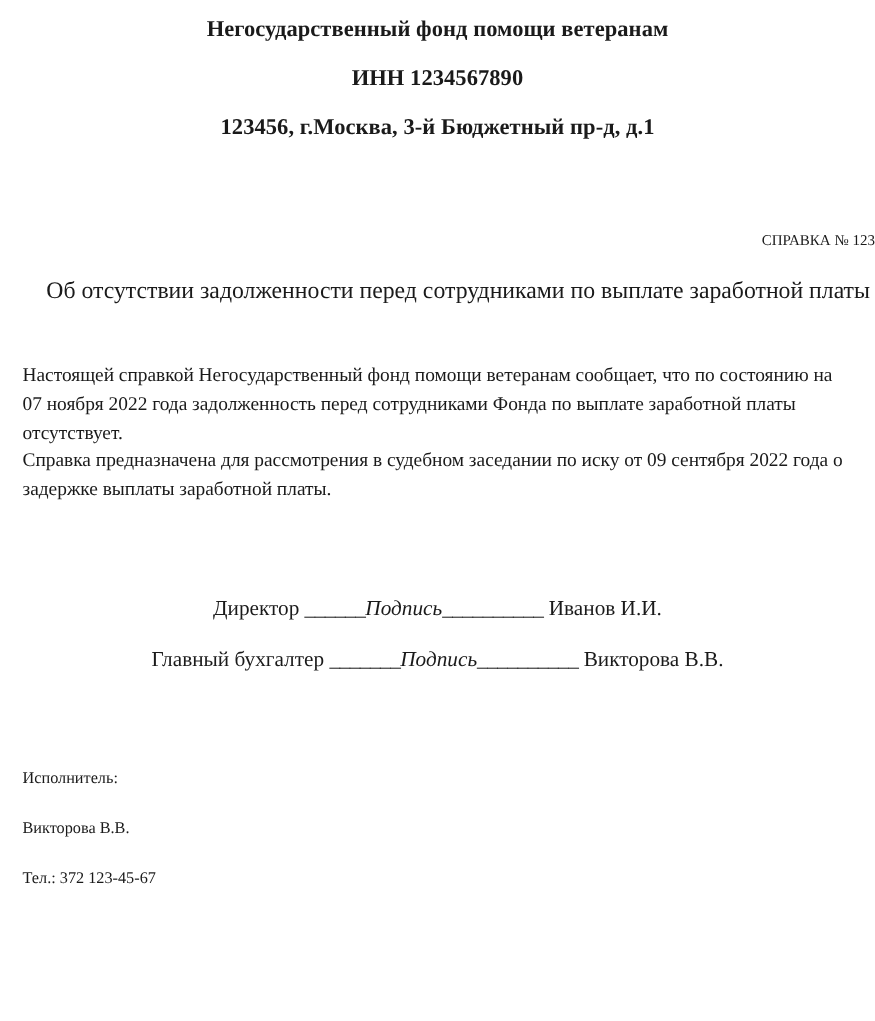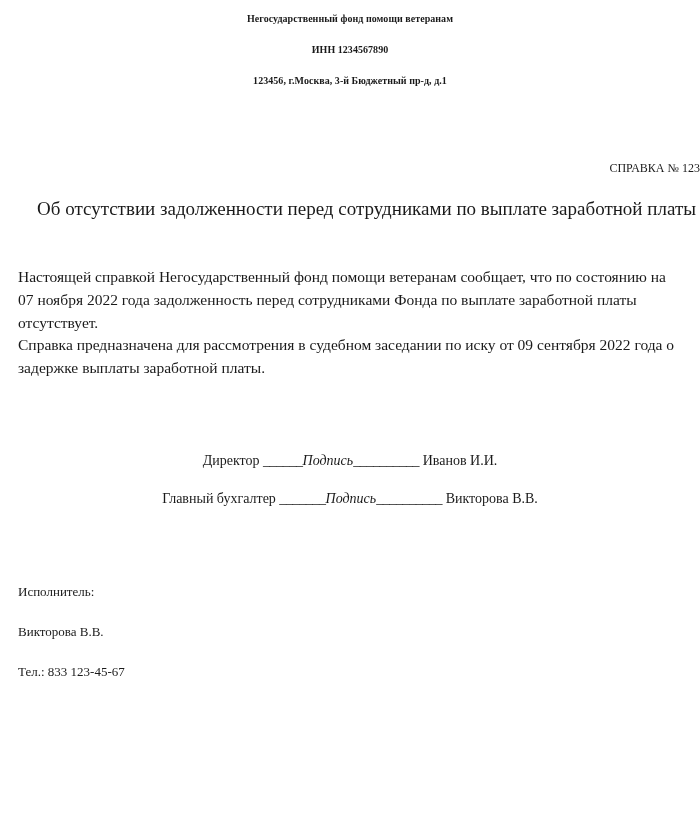--- a/index.html
+++ b/index.html
@@ -26,21 +26,21 @@
     overflow: hidden;
   }
 
   
   .letterhead {
     padding-top: 14px;
     text-align: center;
   }
   .letterhead .lh-line {
     font-weight: bold;
-    font-size: 10px;
+    font-size: 18px;
     line-height: 1.0;
     letter-spacing: 0.05px;
   }
   .lh-org   { margin-bottom: 21px; }
   .lh-inn   { margin-bottom: 21px; }
   .lh-addr  { margin-bottom: 0; }
 
   
   .daterow {
     position: relative;
@@ -83,21 +83,21 @@
     font-size: 15.5px;
     line-height: 1.47;
     text-align: left;
   }
   .body-par + .body-par { margin-top: 33px; }
 
   
   .signatures {
     margin-top: 74px;
     text-align: center;
-    font-size: 14px;
+    font-size: 17px;
     line-height: 1.0;
   }
   .sig-row {
     white-space: nowrap;
   }
   .sig-row + .sig-row { margin-top: 24px; }
   .sig-role  { }
   .sig-rule  { letter-spacing: -0.4px; }
   .sig-word  { font-style: italic; }
   .sig-name  { }
@@ -141,16 +141,16 @@
 
     <div class="sig-row">
       <span class="sig-role">Главный бухгалтер</span><span>&nbsp;</span><span class="sig-rule">_______</span><span class="sig-word">Подпись</span><span class="sig-rule">__________</span><span>&nbsp;</span><span class="sig-name">Викторова В.В.</span>
     </div>
 
   </div>
 
   <div class="footer">
     <div class="footer-line">Исполнитель:</div>
     <div class="footer-line">Викторова В.В.</div>
-    <div class="footer-line">Тел.: 833 123-45-67</div>
+    <div class="footer-line">Тел.: 372 123-45-67</div>
   </div>
 
 </div>
 
 </body></html>

